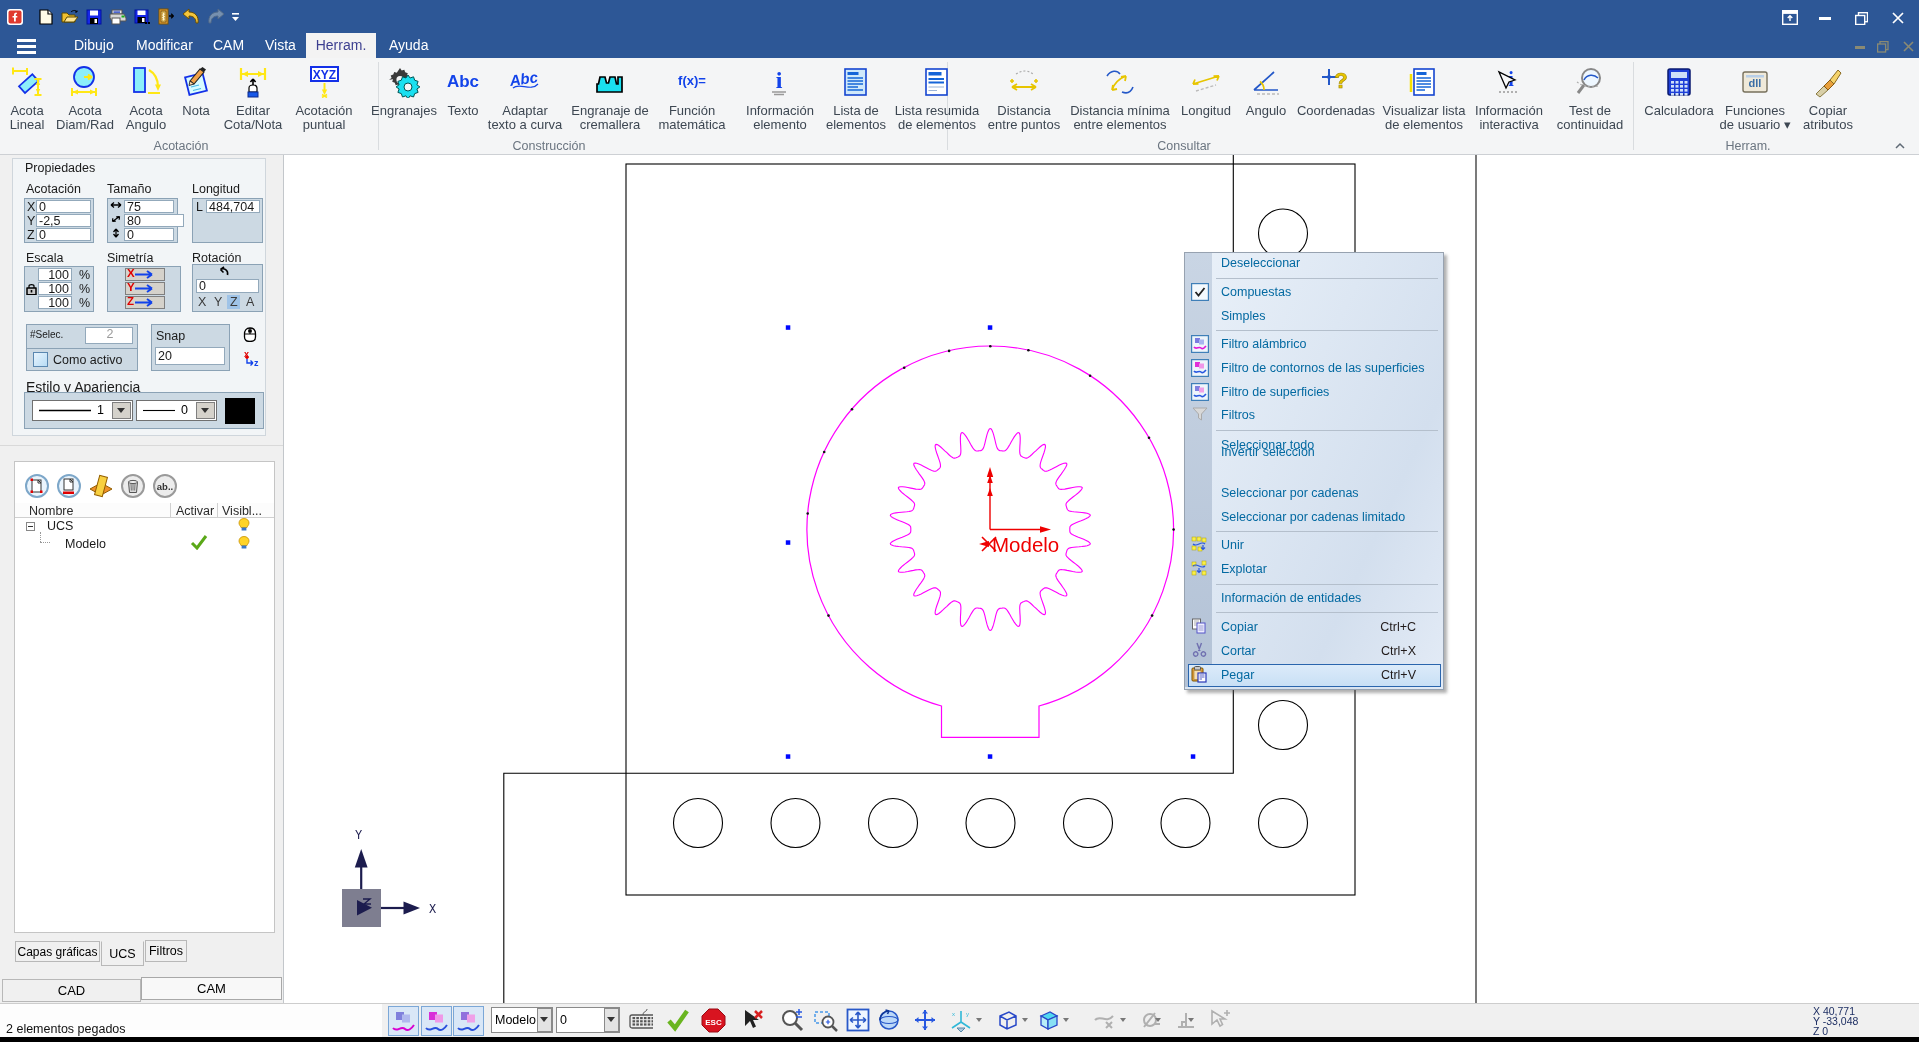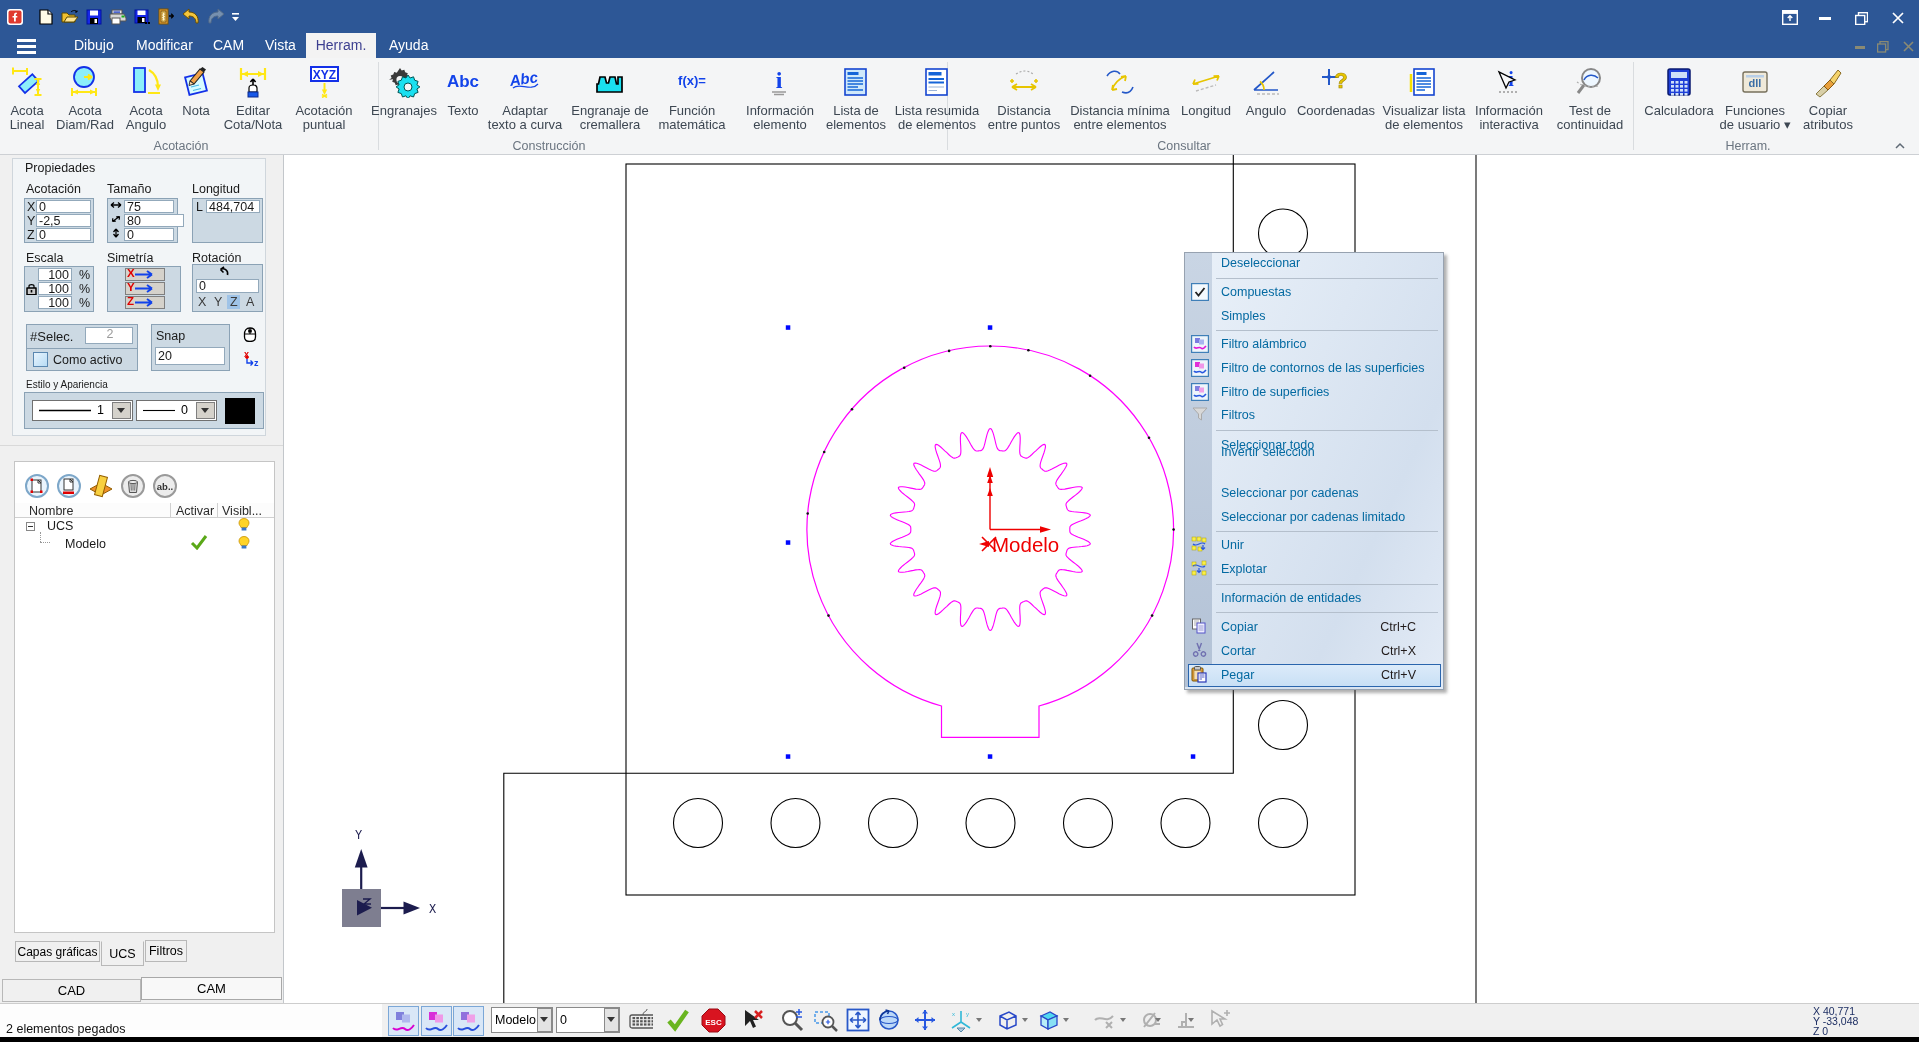--- a/index.html
+++ b/index.html
@@ -421,40 +421,40 @@
 <svg class="abs" style="left:216px;top:266px" width="14" height="12">
     <path d="M11.5 9 C12.5 4 8 1.5 4.5 3.5 M4.5 3.5 L8 1 M4.5 3.5 L7.5 6.5" stroke="#000" stroke-width="1.6" fill="none"></path>
   </svg>
 <div class="fld" style="left:196px;top:279px;width:63px;height:14px">0</div>
 <div class="abs" style="left:198px;top:295px;font-size:12.5px;color:#3a3a3a;white-space:nowrap">X</div>
 <div class="abs" style="left:214px;top:295px;font-size:12.5px;color:#3a3a3a;white-space:nowrap">Y</div>
 <div class="abs" style="left:227px;top:295px;width:13px;height:14px;background:#9fc3e7"></div>
 <div class="abs" style="left:230px;top:295px;font-size:12.5px;color:#3a3a3a;white-space:nowrap">Z</div>
 <div class="abs" style="left:246px;top:295px;font-size:12.5px;color:#3a3a3a;white-space:nowrap">A</div>
 <div class="gbox" style="left:26px;top:324px;width:112px;height:47px"></div>
-<div class="abs" style="left:30px;top:329px;font-size:13px;color:#1a1a1a;white-space:nowrap">#Selec.</div>
+<div class="abs" style="left:30px;top:329px;font-size:10px;color:#1a1a1a;white-space:nowrap">#Selec.</div>
 <div class="fld" style="left:85px;top:327px;width:48px;height:17px;color:#9a9a9a;text-align:center">2</div>
 <div class="abs" style="left:26px;top:348px;width:112px;height:1px;background:#8ba2b5"></div>
 <div class="abs" style="left:33px;top:352px;width:15px;height:15px;background:linear-gradient(135deg,#e8f4fd,#b8dcf5);border:1px solid #5a87b0"></div>
 <div class="abs" style="left:53px;top:353px;font-size:12.5px;color:#1a1a1a;white-space:nowrap">Como activo</div>
 <div class="gbox" style="left:151px;top:324px;width:79px;height:47px"></div>
 <div class="abs" style="left:156px;top:329px;font-size:12.5px;color:#1a1a1a;white-space:nowrap">Snap</div>
 <div class="fld" style="left:155px;top:347px;width:70px;height:18px;line-height:16px">20</div>
 <svg class="abs" style="left:243px;top:327px" width="14" height="15">
     <path d="M7 1 C11 1 12.5 4 12.5 7 L12.5 10 C12.5 13 10.5 14.5 7 14.5 C3.5 14.5 1.5 13 1.5 10 L1.5 7 C1.5 4 3 1 7 1 Z" fill="#fff" stroke="#000" stroke-width="1.3"></path>
     <path d="M7 1 L7 7 M1.5 7 L12.5 7" stroke="#000" stroke-width="1.2"></path>
     <rect x="5.2" y="2.5" width="3.6" height="3" fill="#000"></rect>
   </svg>
 <svg class="abs" style="left:243px;top:349px" width="18" height="18">
     <text x="1" y="8" font-size="9" font-weight="bold" fill="#e00000" font-family="Liberation Sans">x</text>
     <text x="11" y="17" font-size="9" font-weight="bold" fill="#1243ea" font-family="Liberation Sans">z</text>
     <path d="M4 10 L4 14 L10 14 M10 14 L7.5 11.5 M10 14 L7.5 16.5" stroke="#1243ea" stroke-width="1.4" fill="none"></path>
     <path d="M4 10 L4 7 M4 7 L2.5 9 M4 7 L5.5 9" stroke="#e00000" stroke-width="1.4" fill="none"></path>
   </svg>
-<div class="abs" style="left:26px;top:379px;font-size:10px;color:#1a1a1a;white-space:nowrap">Estilo y Apariencia</div>
+<div class="abs" style="left:26px;top:379px;font-size:14px;color:#1a1a1a;white-space:nowrap">Estilo y Apariencia</div>
 <div class="gbox" style="left:24px;top:392px;width:240px;height:37px"></div>
 <div class="abs" style="left:32px;top:400px;width:101px;height:21px;background:#fff;border:1px solid #707070"></div>
 <svg class="abs" style="left:37px;top:400px" width="56" height="21">
     <path d="M2 10.5 L54 10.5" stroke="#000" stroke-width="1.6"></path>
   </svg>
 <div class="abs" style="left:97px;top:403px;font-size:12.5px">1</div>
 <div class="abs" style="left:112px;top:402px;width:19px;height:17px;background:#d5d2cb;border:1px solid #7f7f7f"></div>
 <div class="car" style="left:117px;top:408px"></div>
 <div class="abs" style="left:136px;top:400px;width:81px;height:21px;background:#fff;border:1px solid #707070"></div>
 <svg class="abs" style="left:141px;top:400px" width="36" height="21">

